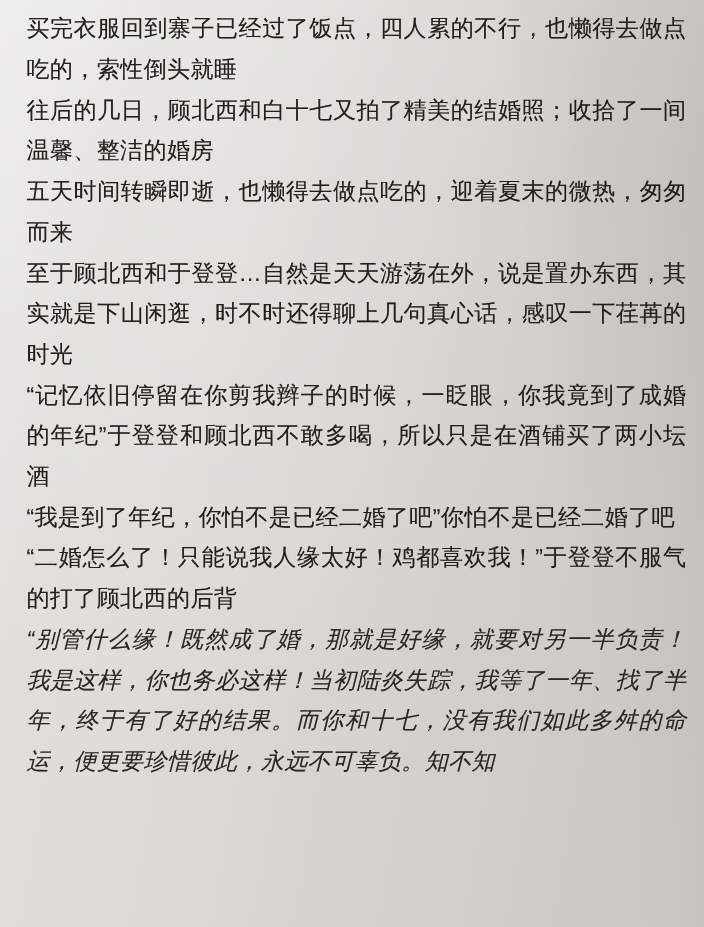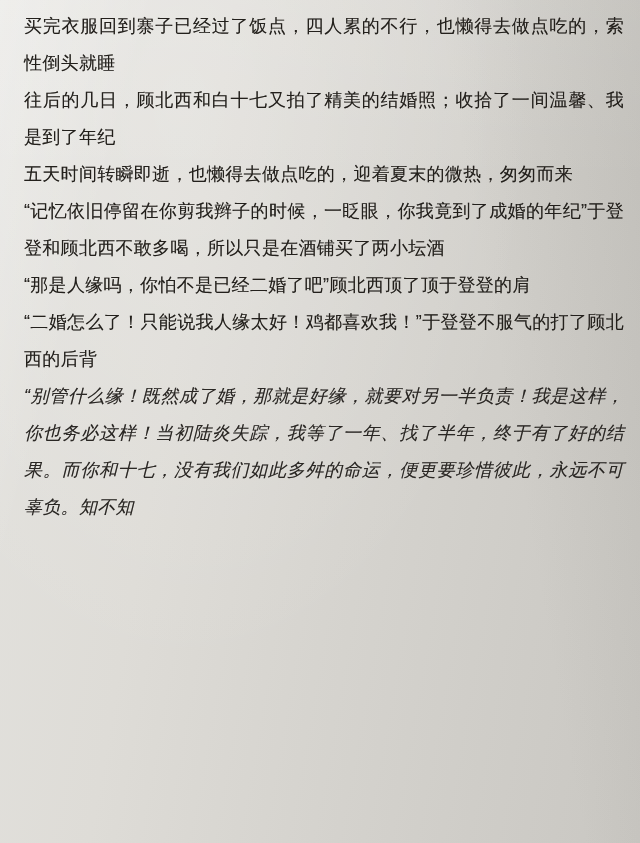--- a/index.html
+++ b/index.html
@@ -36,21 +36,21 @@
     position: absolute;
     left: 0; top: 0; right: 0; bottom: 0;
     background: radial-gradient(ellipse at 28% 12%, rgba(255,255,255,0.22) 0%, rgba(255,255,255,0) 55%);
     pointer-events: none;
   }
   #text-body {
     position: relative;
     z-index: 2;
     padding: 8px 16px 0 24px;
     color: #23201c;
-    font-size: 18px;
+    font-size: 21px;
     line-height: 37px;
     letter-spacing: 0.3px;
     text-align: justify;
     text-justify: inter-character;
   }
   .para {
     margin: 0;
     padding: 0;
     font-family: "Liberation Sans", sans-serif;
     font-weight: 400;
@@ -60,20 +60,21 @@
     color: #2a2724;
     font-style: italic;
   }
 </style>
 </head>
 <body>
 
 <div id="page">
   <div id="text-body">
     <p class="para">买完衣服回到寨子已经过了饭点，四人累的不行，也懒得去做点吃的，索性倒头就睡</p>
-    <p class="para">往后的几日，顾北西和白十七又拍了精美的结婚照；收拾了一间温馨、我是到了年纪</p>
+    <p class="para">往后的几日，顾北西和白十七又拍了精美的结婚照；收拾了一间温馨、整洁的婚房</p>
     <p class="para">五天时间转瞬即逝，也懒得去做点吃的，迎着夏末的微热，匆匆而来</p>
+    <p class="para">至于顾北西和于登登…自然是天天游荡在外，说是置办东西，其实就是下山闲逛，时不时还得聊上几句真心话，感叹一下荏苒的时光</p>
     <p class="para">“记忆依旧停留在你剪我辫子的时候，一眨眼，你我竟到了成婚的年纪”于登登和顾北西不敢多喝，所以只是在酒铺买了两小坛酒</p>
-    <p class="para">“那是人缘吗，你怕不是已经二婚了吧”顾北西顶了顶于登登的肩</p>
+    <p class="para">“我是到了年纪，你怕不是已经二婚了吧”你怕不是已经二婚了吧</p>
     <p class="para">“二婚怎么了！只能说我人缘太好！鸡都喜欢我！”于登登不服气的打了顾北西的后背</p>
     <p class="para dim">“别管什么缘！既然成了婚，那就是好缘，就要对另一半负责！我是这样，你也务必这样！当初陆炎失踪，我等了一年、找了半年，终于有了好的结果。而你和十七，没有我们如此多舛的命运，便更要珍惜彼此，永远不可辜负。知不知</p>
   </div>
 </div>
 
 </body></html>

